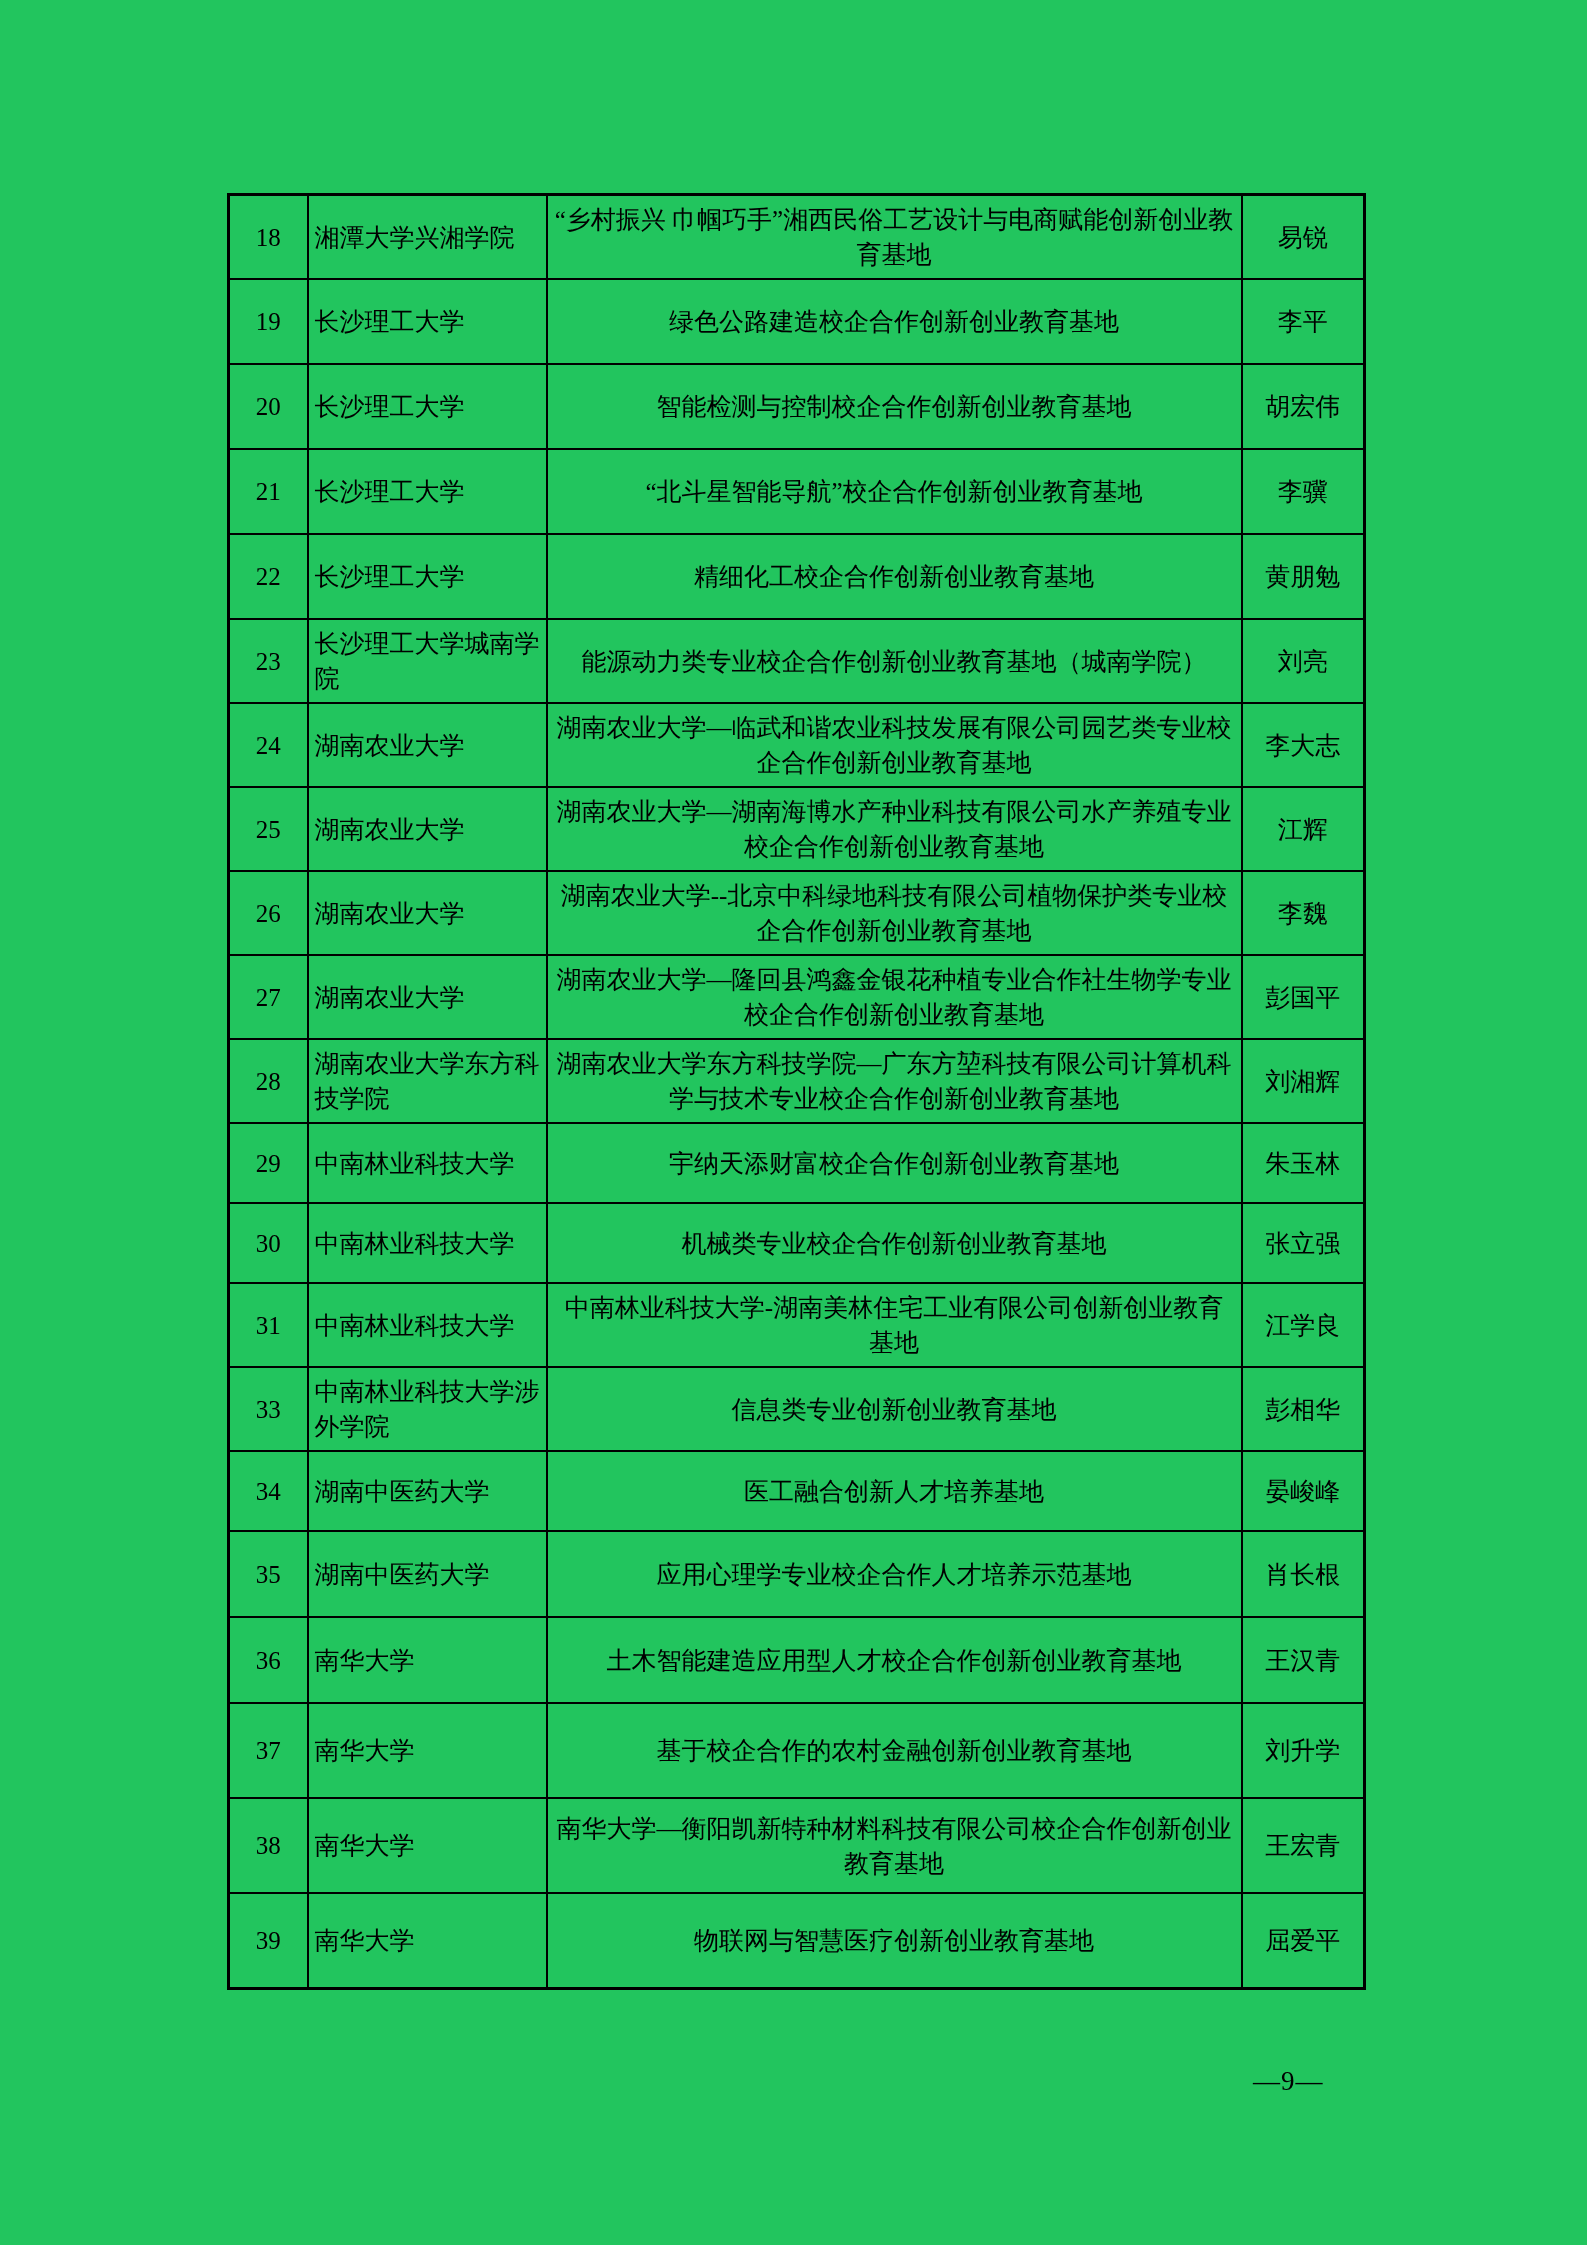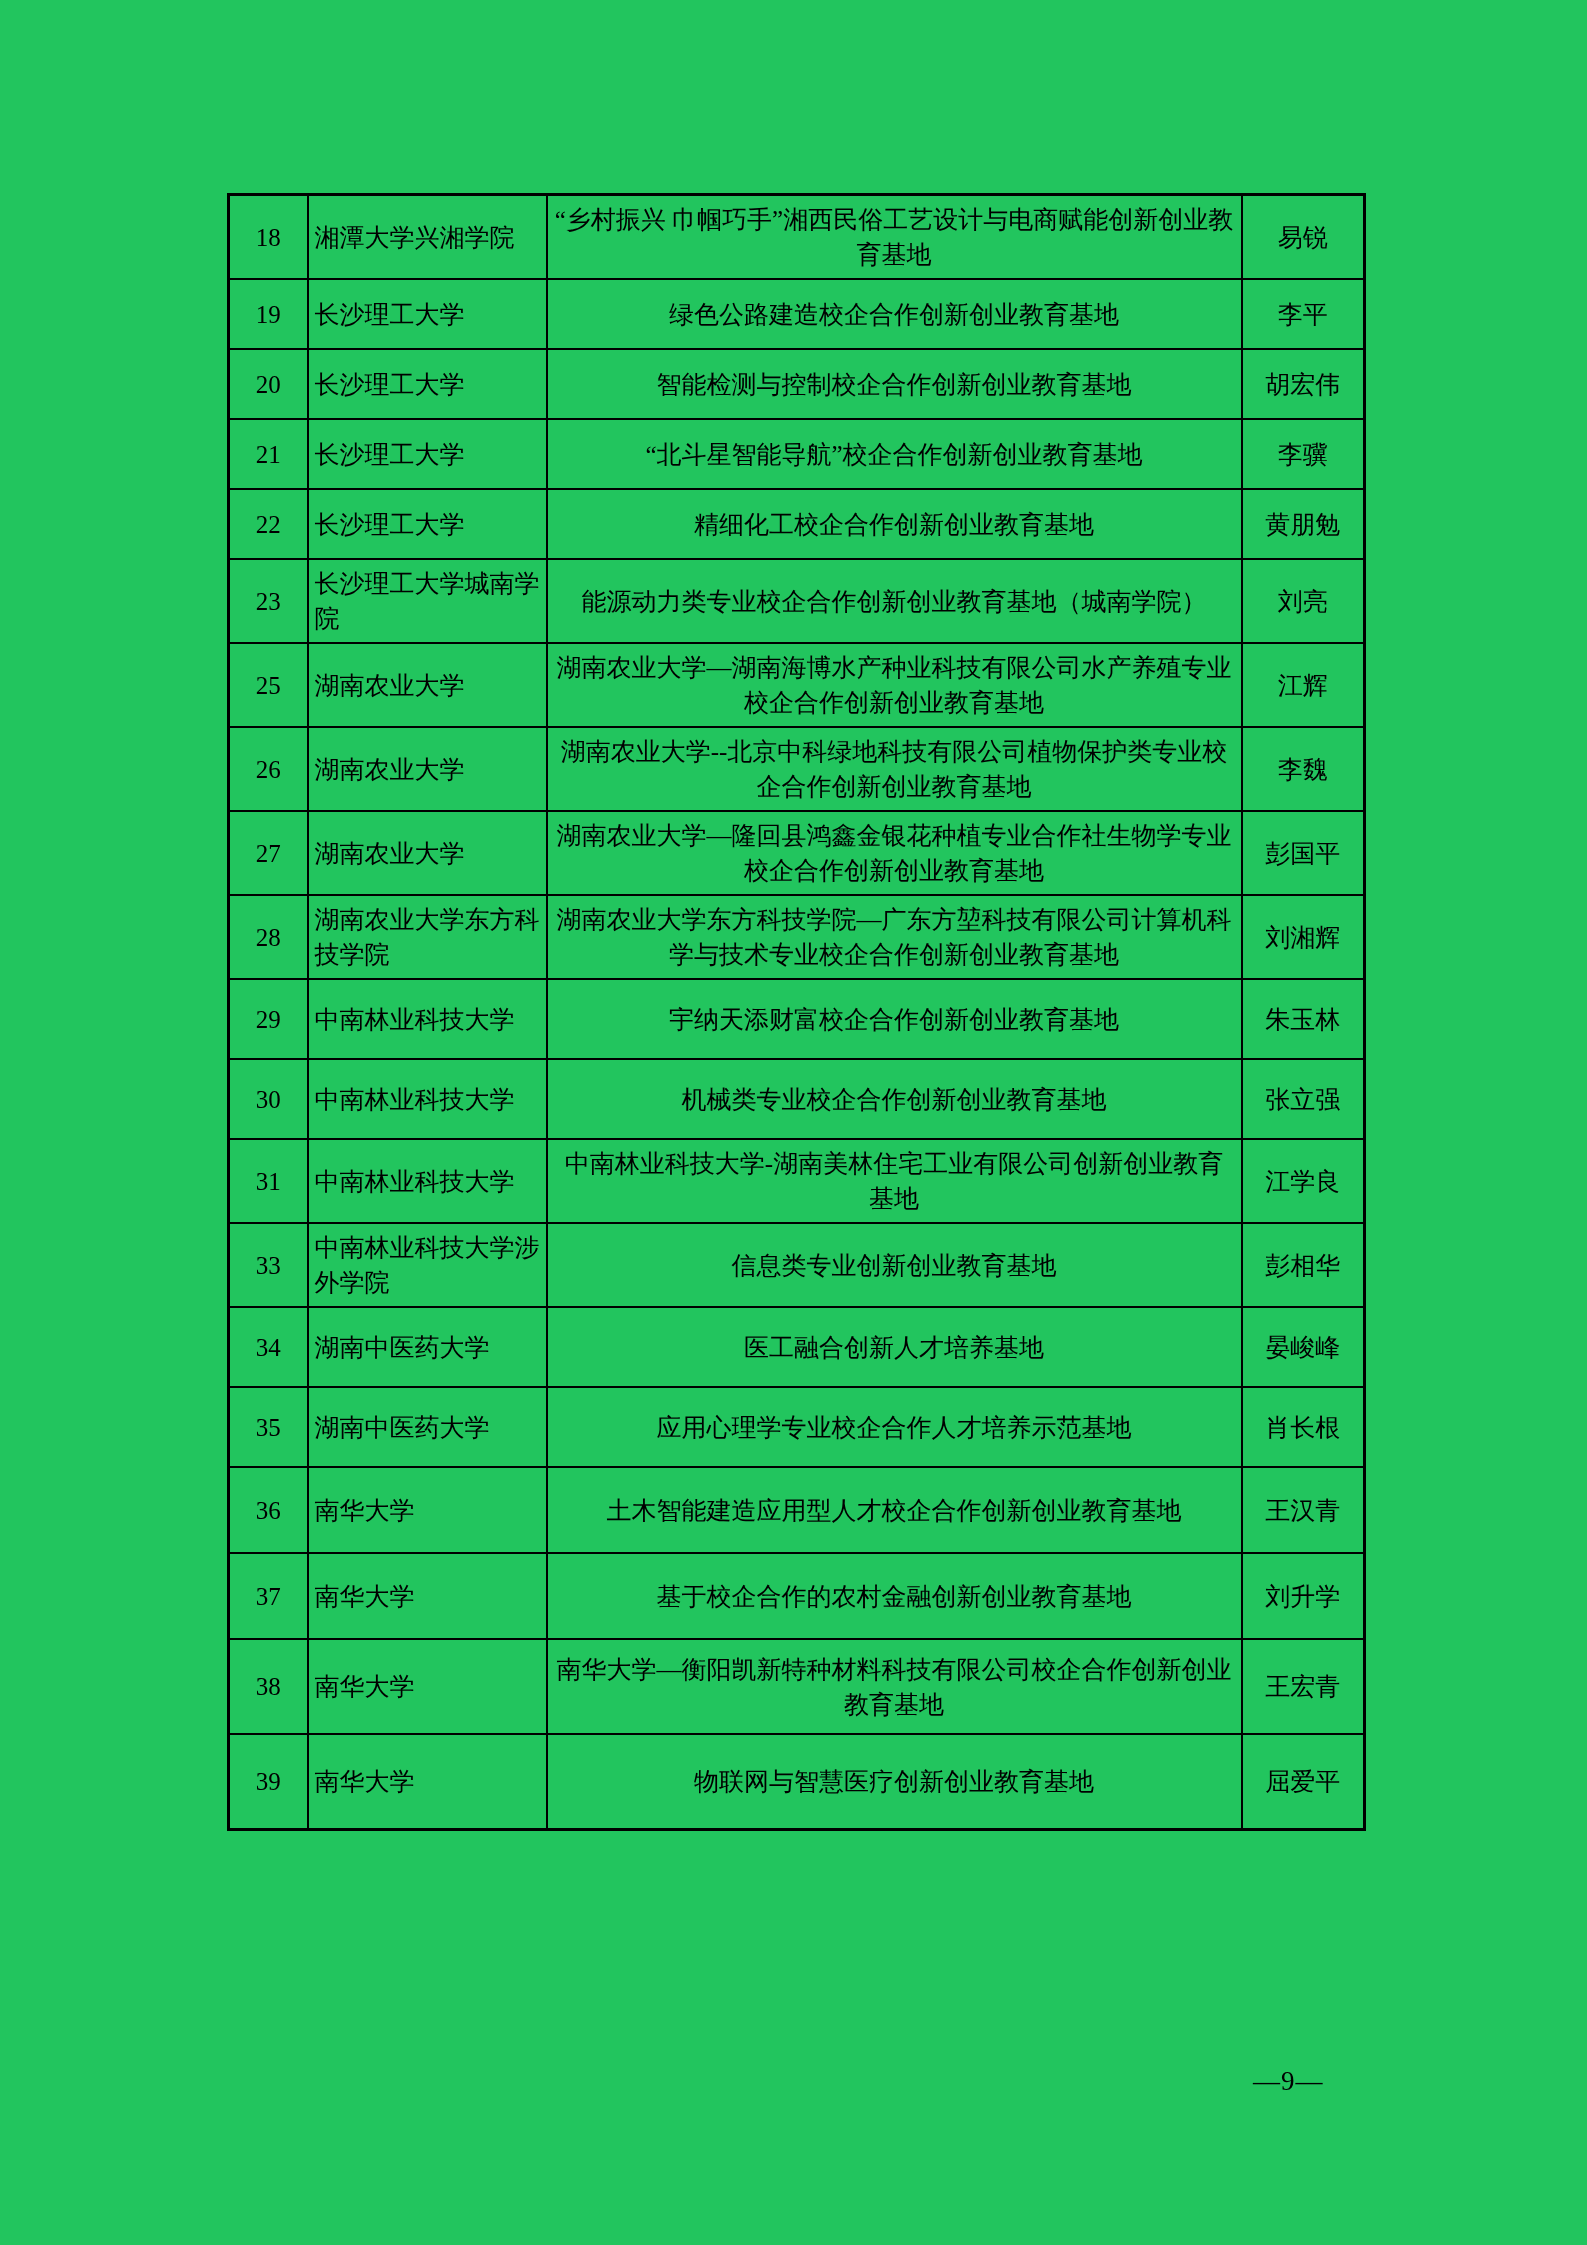--- a/index.html
+++ b/index.html
@@ -46,21 +46,21 @@
     text-align: center;
     padding: 6px 88px 6px 14px;
   }
   td.cell-leader {
     text-align: center;
     padding: 6px 4px;
   }
   
   #table-body tr { height: 80px; }
   #table-body tr:nth-child(1) { height: 74px; }
-  #table-body tr:nth-child(n+2):nth-child(-n+5) { height: 70px; }
+  #table-body tr:nth-child(n+2):nth-child(-n+5) { height: 85px; }
   #table-body tr:nth-child(17), #table-body tr:nth-child(18) { height: 86px; }
   #table-body tr:nth-child(n+19):nth-child(-n+21) { height: 95px; }
   #table-body tr:nth-child(22) { height: 78px; }
 
   .page-number {
     position: absolute;
     left: 1253px;
     top: 2066px;
     font-size: 27px;
     letter-spacing: 1px;
@@ -117,20 +117,26 @@
       <td class="cell-leader">黄朋勉</td>
     </tr>
 
     <tr>
       <td class="cell-no">23</td>
       <td class="cell-school">长沙理工大学城南学院</td>
       <td class="cell-base">能源动力类专业校企合作创新创业教育基地（城南学院）</td>
       <td class="cell-leader">刘亮</td>
     </tr>
 
+    <tr>
+      <td class="cell-no">24</td>
+      <td class="cell-school">湖南农业大学</td>
+      <td class="cell-base">湖南农业大学—临武和谐农业科技发展有限公司园艺类专业校企合作创新创业教育基地</td>
+      <td class="cell-leader">李大志</td>
+    </tr>
 
     <tr>
       <td class="cell-no">25</td>
       <td class="cell-school">湖南农业大学</td>
       <td class="cell-base">湖南农业大学—湖南海博水产种业科技有限公司水产养殖专业校企合作创新创业教育基地</td>
       <td class="cell-leader">江辉</td>
     </tr>
 
     <tr>
       <td class="cell-no">26</td>

